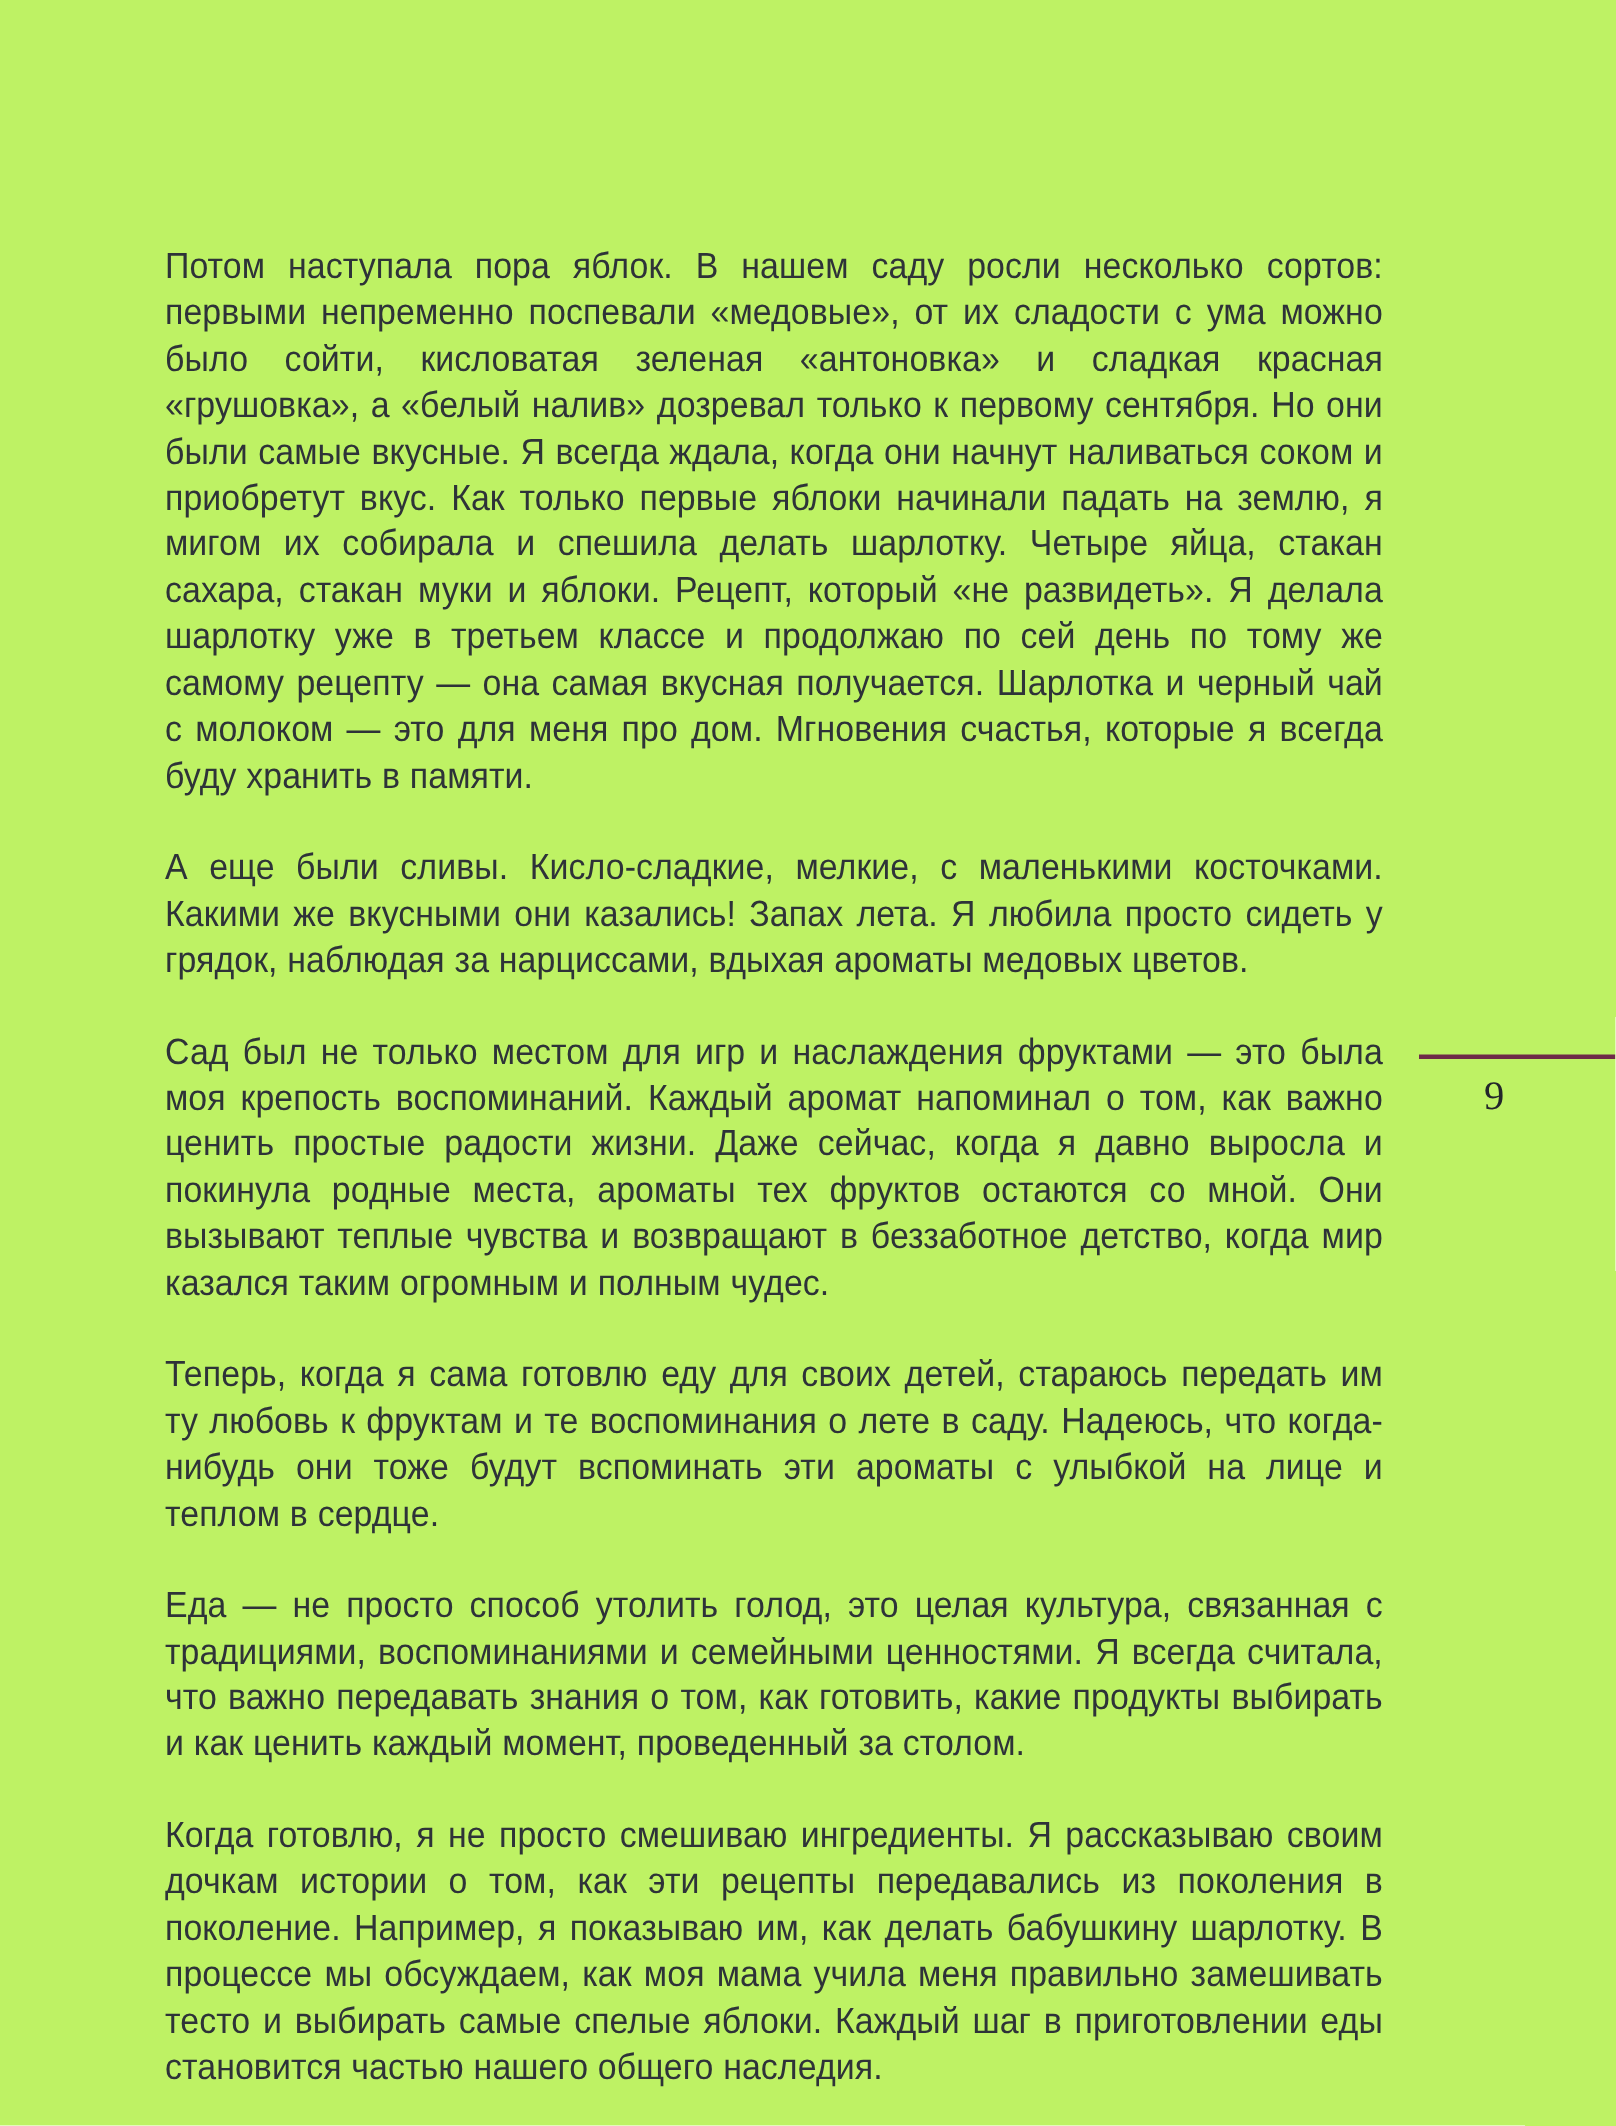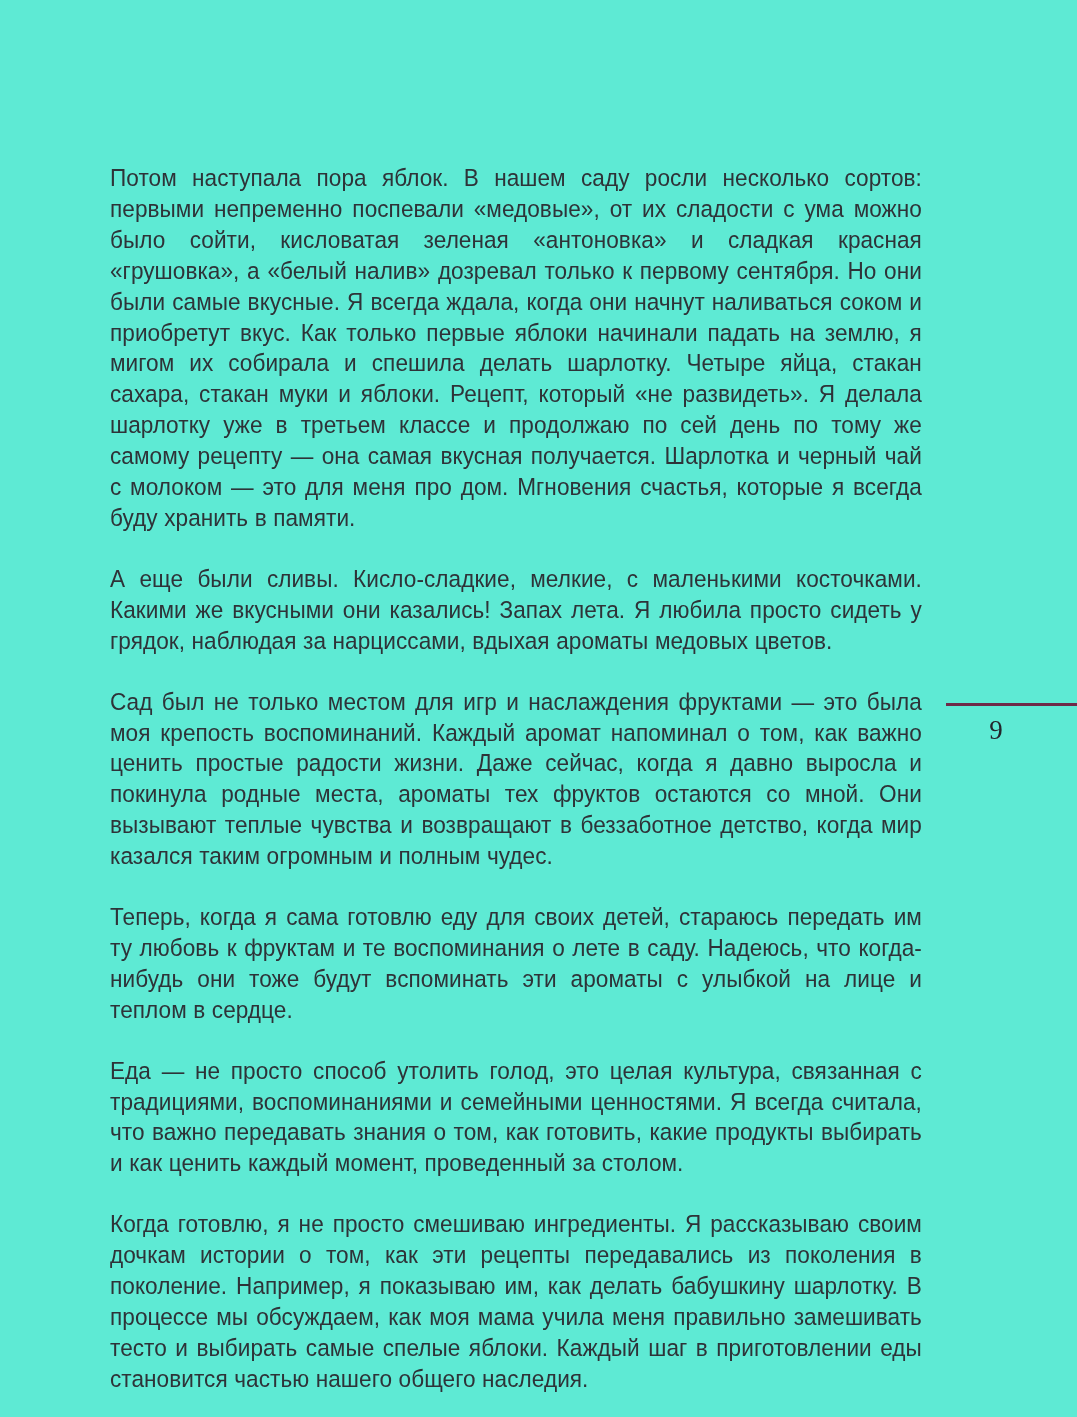--- a/index.html
+++ b/index.html
@@ -5,21 +5,21 @@
 <style>
   html, body {
     margin: 0;
     padding: 0;
     background: #ffffff;
   }
   .page {
     position: relative;
     width: 1077px;
     height: 1417px;
-    background: #5eead4;
+    background: #bef264;
     overflow: hidden;
     font-family: "Liberation Sans Narrow", "Liberation Sans", "DejaVu Sans", sans-serif;
   }
 
   
   .text-column {
     position: absolute;
     left: 110px;
     top: 163px;
     width: 812px;

